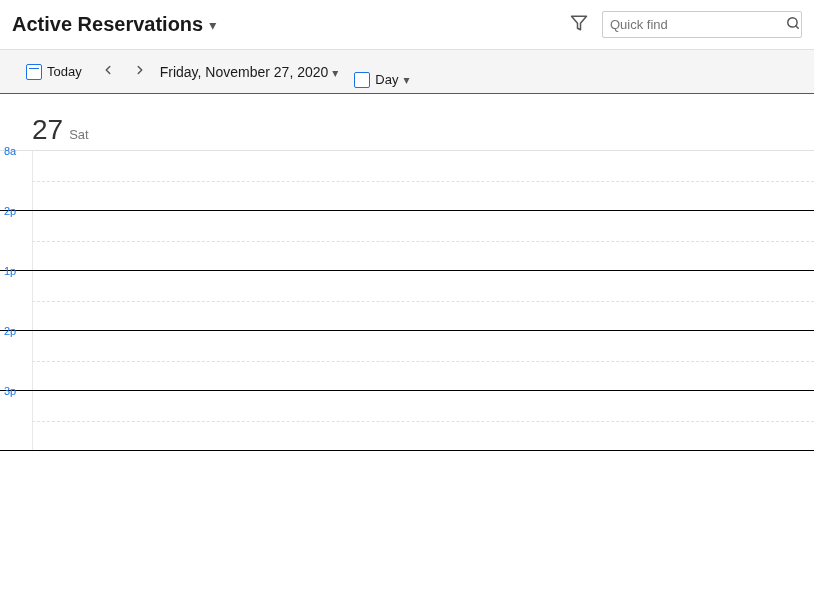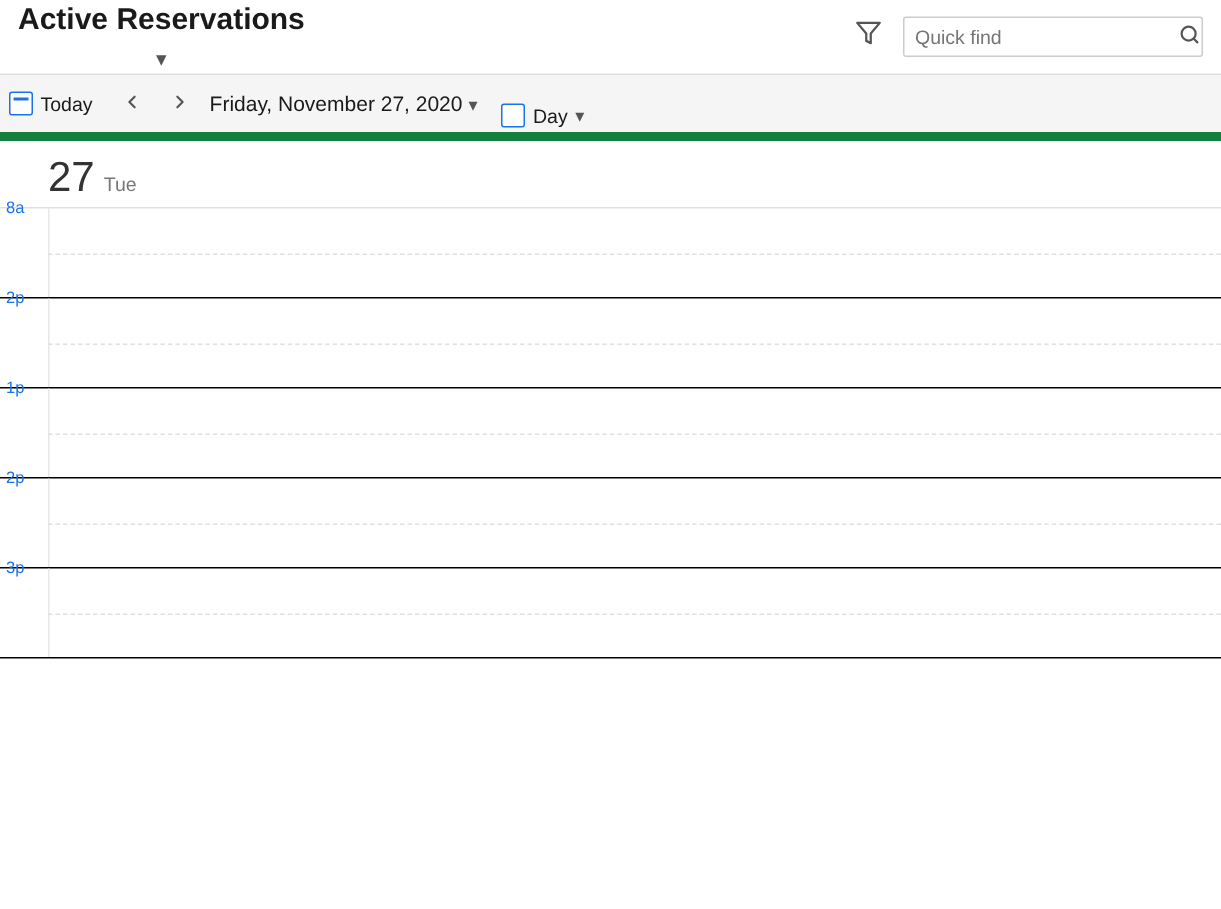--- a/index.html
+++ b/index.html
@@ -26,21 +26,20 @@
       padding: 8px 12px;
       background: #fff;
       border-bottom: 1px solid #e0e0e0;
       height: 50px;
     }
 
     .header-left {
       display: flex;
       align-items: center;
       gap: 6px;
-      flex-direction: column;
     }
 
     .page-title {
       font-size: 20px;
       font-weight: 600;
       color: #1a1a1a;
     }
 
     .chevron-icon {
       color: #555;
@@ -82,23 +81,23 @@
 
     .search-icon {
       color: #555;
       font-size: 14px;
     }
 
     
     .toolbar {
       display: flex;
       align-items: center;
-      padding: 8px 0;
+      padding: 8px 20px;
       background: #f5f5f5;
-      border-bottom: 6px solid #15803d;
+      border-bottom: 1px solid #15803d;
       height: 44px;
       gap: 8px;
     }
 
     .today-btn {
       display: flex;
       align-items: center;
       gap: 5px;
       background: none;
       border: none;
@@ -192,20 +191,21 @@
       border-bottom: 1px solid #e0e0e0;
       display: flex;
       align-items: baseline;
       gap: 6px;
     }
 
     .day-number {
       font-size: 28px;
       font-weight: 300;
       color: #333;
+      margin-top: 12px;
     }
 
     .day-name {
       font-size: 13px;
       color: #777;
     }
 
     .time-grid {
       flex: 1;
       position: relative;
@@ -293,21 +293,21 @@
   <div class="view-selector">
     <span class="view-cal-icon"></span>
     <span class="view-label">Day</span>
     <span class="view-chevron">▾</span>
   </div>
 </div>
 
 <div class="calendar-container">
   <div class="day-header">
     <span class="day-number">27</span>
-    <span class="day-name">Tue</span>
+    <span class="day-name">Sat</span>
   </div>
   <div class="time-grid" id="time-grid">
   <div class="time-row">
         <div class="time-label">8a</div>
         <div class="time-content"></div>
       </div>
       <div class="time-row">
         <div class="time-label">2p</div>
         <div class="time-content"></div>
       </div>

